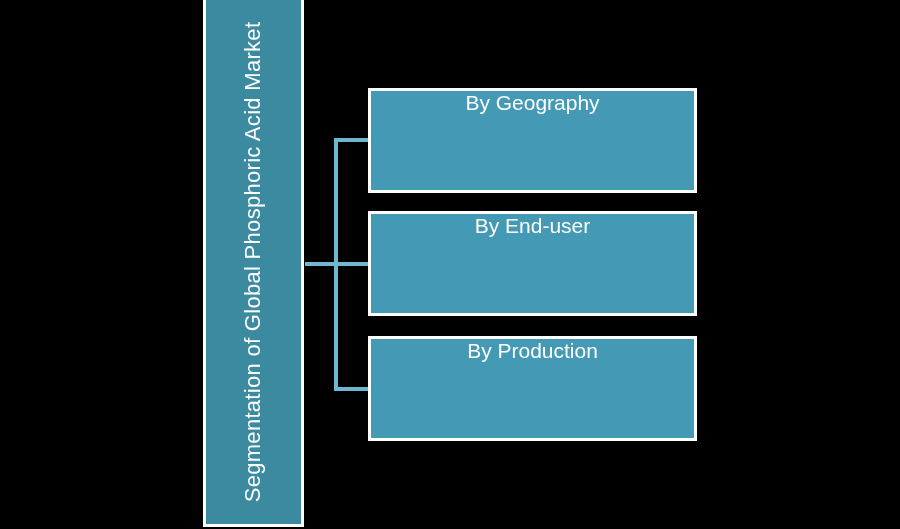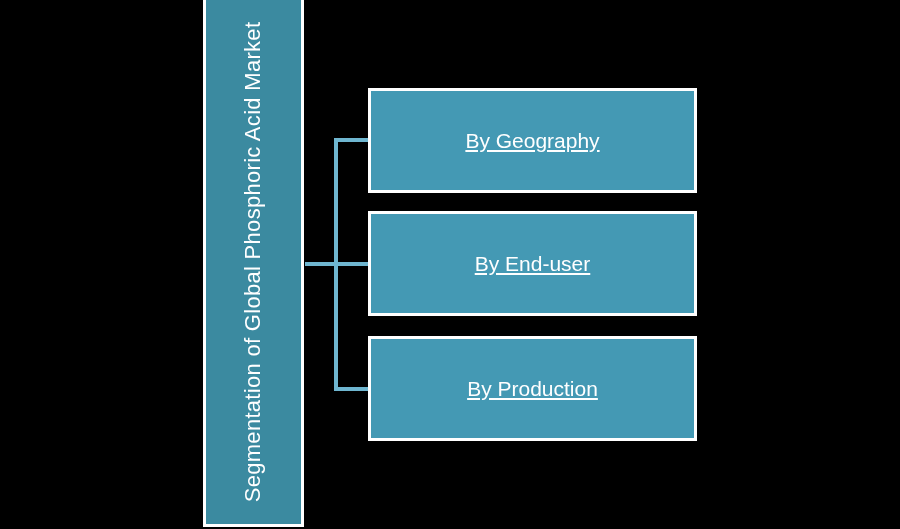--- a/index.html
+++ b/index.html
@@ -42,25 +42,23 @@
   
   .node {
     position: absolute;
     left: 368px;
     width: 329px;
     height: 105px;
     box-sizing: border-box;
     background: var(--node-fill, #4499b4);
     border: 3px solid var(--node-border, #fff);
     display: flex;
-    align-items: center;
     justify-content: center;
     color: var(--text, #fff);
     font-size: 21px;
-    text-decoration: underline;
   }
   .node-1 { top: 88px; }
   .node-2 { top: 211px; }
   .node-3 { top: 336px; }
   
   .connector {
     position: absolute;
     background: var(--connector, #6fb6d0);
   }
   .conn-mid    { left: 305px; top: 262px; width: 63px; height: 4px; }

